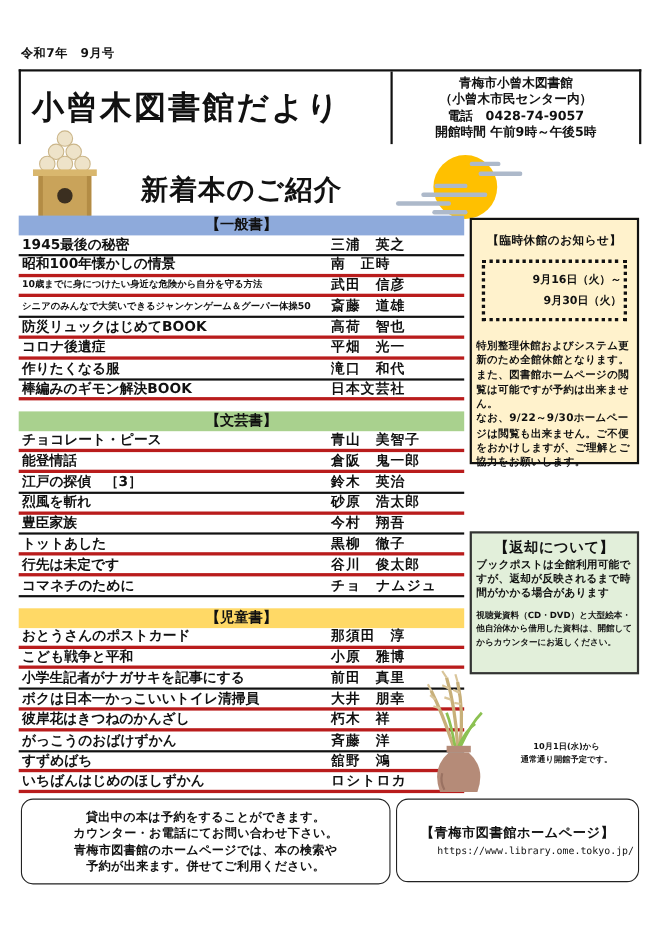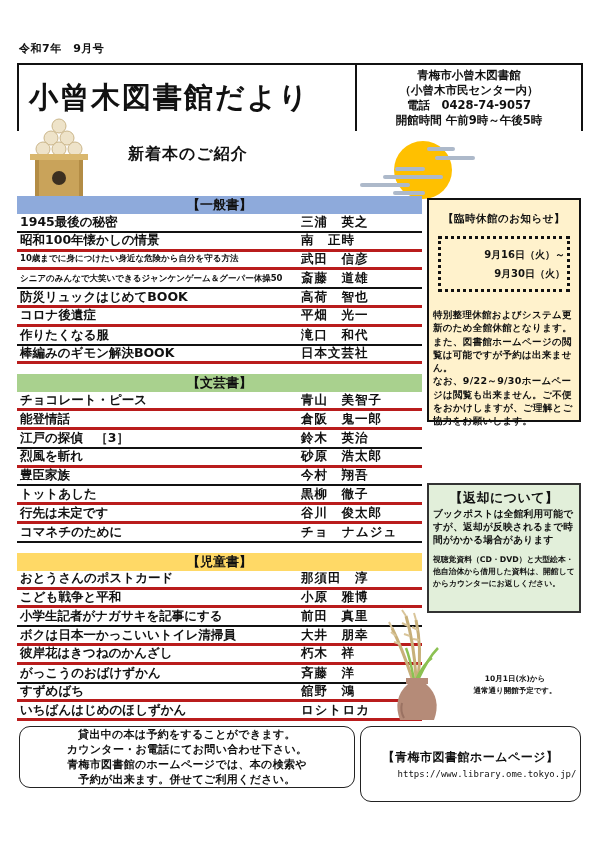--- a/index.html
+++ b/index.html
@@ -6,21 +6,21 @@
   html, body { width: 600px; height: 847px; background: #ffffff; overflow: hidden; }
   body { position: relative; font-family: "DejaVu Sans", "Liberation Sans", sans-serif; color: #111; font-weight: bold; }
 
   .issue { position: absolute; left: 19px; top: 41px; font-size: 11px; letter-spacing: 0.5px; }
   .header-box { position: absolute; left: 17px; top: 63px; width: 566px; height: 68px; border: 2px solid #111; border-bottom: none; display: flex; }
   .header-title { width: 338px; border-right: 2px solid #111; display: flex; align-items: center; padding-left: 10px; font-size: 29px; letter-spacing: 2px; font-weight: bold; }
   .header-info { flex: 1; display: flex; flex-direction: column; align-items: center; justify-content: center; font-size: 11.5px; line-height: 15px; }
 
   .dango { position: absolute; left: 28px; top: 118px; width: 62px; height: 80px; }
   .moon { position: absolute; left: 355px; top: 135px; width: 120px; height: 65px; }
-  .section-heading { position: absolute; left: 128px; top: 144px; font-size: 16px; letter-spacing: 1px; }
+  .section-heading { position: absolute; left: 128px; top: 156px; font-size: 25px; letter-spacing: 1px; }
 
   .books { position: absolute; left: 17px; top: 196px; width: 405px; }
   .cat-header { height: 18px; text-align: center; font-size: 13px; line-height: 18px; }
   .cat-general { background: #8eaadb; }
   .cat-literature { background: #a9d18e; margin-top: 10px; }
   .cat-children { background: #ffd966; margin-top: 10px; }
   .row { display: flex; height: 18.8px; align-items: center; border-bottom: 3px solid #b91c1c; font-size: 12.5px; }
   .row.thick { border-bottom: 2px solid #111; }
   .row .title { width: 280px; padding-left: 3px; white-space: nowrap; overflow: hidden; }
   .row .title.small { font-size: 8.5px; }
@@ -32,21 +32,21 @@
   .closure-body { margin-top: 16px; font-size: 9.5px; line-height: 13.3px; letter-spacing: 0.3px; }
 
   .return-box { position: absolute; left: 427px; top: 483px; width: 154px; height: 130px; background: #e2efda; border: 2px solid #333; padding: 4px 4px; }
   .return-title { font-size: 13px; text-align: center; letter-spacing: 0.5px; }
   .return-body { font-size: 9.7px; line-height: 13px; letter-spacing: 0.2px; }
   .return-body2 { font-size: 7.8px; line-height: 12px; margin-top: 8px; }
 
   .reopen { position: absolute; left: 455px; top: 673px; width: 120px; text-align: center; font-size: 7.5px; line-height: 12px; }
   .vase { position: absolute; left: 388px; top: 608px; width: 56px; height: 112px; }
 
-  .footer-left { position: absolute; left: 19px; top: 726px; width: 336px; height: 62px; border: 1.5px solid #222; border-radius: 11px; display: flex; flex-direction: column; align-items: center; justify-content: center; font-size: 11px; line-height: 15px; letter-spacing: 0.3px; }
+  .footer-left { position: absolute; left: 19px; top: 726px; width: 336px; height: 78px; border: 1.5px solid #222; border-radius: 11px; display: flex; flex-direction: column; align-items: center; justify-content: center; font-size: 11px; line-height: 15px; letter-spacing: 0.3px; }
   .footer-right { position: absolute; left: 360px; top: 726px; width: 221px; height: 76px; border: 1.5px solid #222; border-radius: 11px; display: flex; flex-direction: column; align-items: center; justify-content: center; }
   .footer-right .fr-title { font-size: 12px; letter-spacing: 0.5px; }
   .footer-right .fr-url { font-size: 9px; font-weight: normal; font-family: "DejaVu Sans Mono", monospace; margin-top: 3px; margin-left: 33px; }
 </style>
 </head>
 <body>
 
 <div class="issue">令和7年　9月号</div>
 
 <div class="header-box">

